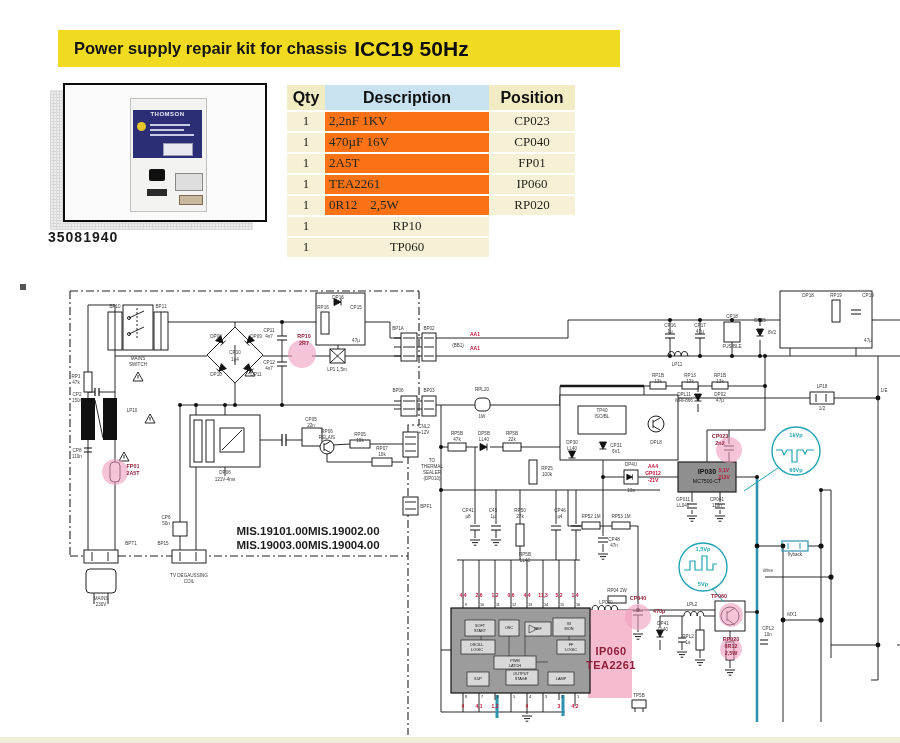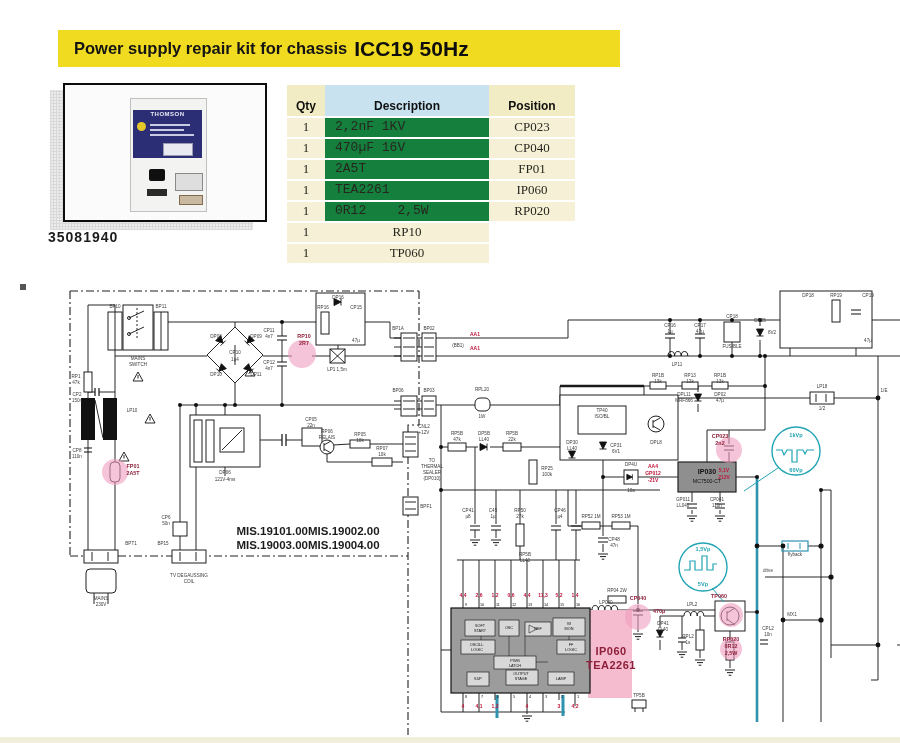--- a/index.html
+++ b/index.html
@@ -24,26 +24,26 @@
   .lline{position:absolute;left:17px;height:2px;background:#c7cbe4;}
   .lbox{position:absolute;left:30px;top:33px;width:28px;height:11px;background:#e9e9f2;border:1px solid #9a9ab0;}
   .cmp1{position:absolute;left:18px;top:70px;width:16px;height:12px;background:#101010;border-radius:2px;}
   .cmp2{position:absolute;left:16px;top:90px;width:20px;height:7px;background:#2a2a2a;}
   .cmp3{position:absolute;left:44px;top:74px;width:26px;height:16px;background:#dedede;border:1px solid #8a8a8a;}
   .cmp4{position:absolute;left:48px;top:96px;width:22px;height:8px;background:#c9b9a0;border:1px solid #7d6a4f;}
   .part-no{position:absolute;left:48px;top:229px;font-size:14px;font-weight:bold;color:#1c1c1c;letter-spacing:1px;}
   
   .kit-table{position:absolute;left:287px;top:85px;width:288px;}
   .trow{display:grid;grid-template-columns:38px 164px 86px;margin-bottom:2px;}
-  .th{font-weight:bold;font-size:12px;color:#101010;text-align:center;padding:14px 0 3px;}
+  .th{font-weight:bold;font-size:16px;color:#101010;text-align:center;padding:4px 0 3px;}
   .th-cream{background:#F2ECC4;}
   .th-blue{background:#C9E2F0;}
   .td{font-family:"Liberation Serif",serif;font-size:13px;color:#26261f;padding:1px 0 2px;white-space:pre;}
   .td-qty{background:#F6F1D6;text-align:center;}
-  .td-desc{background:#15803d;padding-left:10px;font-family:Liberation Mono, monospace;}
+  .td-desc{background:#f97316;padding-left:4px;}
   .td-pos{background:#F6F1D6;text-align:center;}
   
   .schematic{position:absolute;left:0;top:283px;width:900px;height:452px;margin-left:20px;}
   .bottom-strip{position:absolute;left:0;top:737px;width:900px;height:6px;background:#F1EEDA;}
   svg .wire{stroke:#1b1b1b;stroke-width:.95;fill:none;}
   svg .wire2{stroke:#1b1b1b;stroke-width:2.4;fill:none;}
   svg .dash{stroke:#222;stroke-width:1.1;fill:none;stroke-dasharray:8 3 2 3;}
   svg .comp{stroke:#141414;stroke-width:.95;fill:#ffffff;}
   svg .compf{fill:#111;stroke:none;}
   svg .plate{stroke:#111;stroke-width:1.2;fill:none;}

